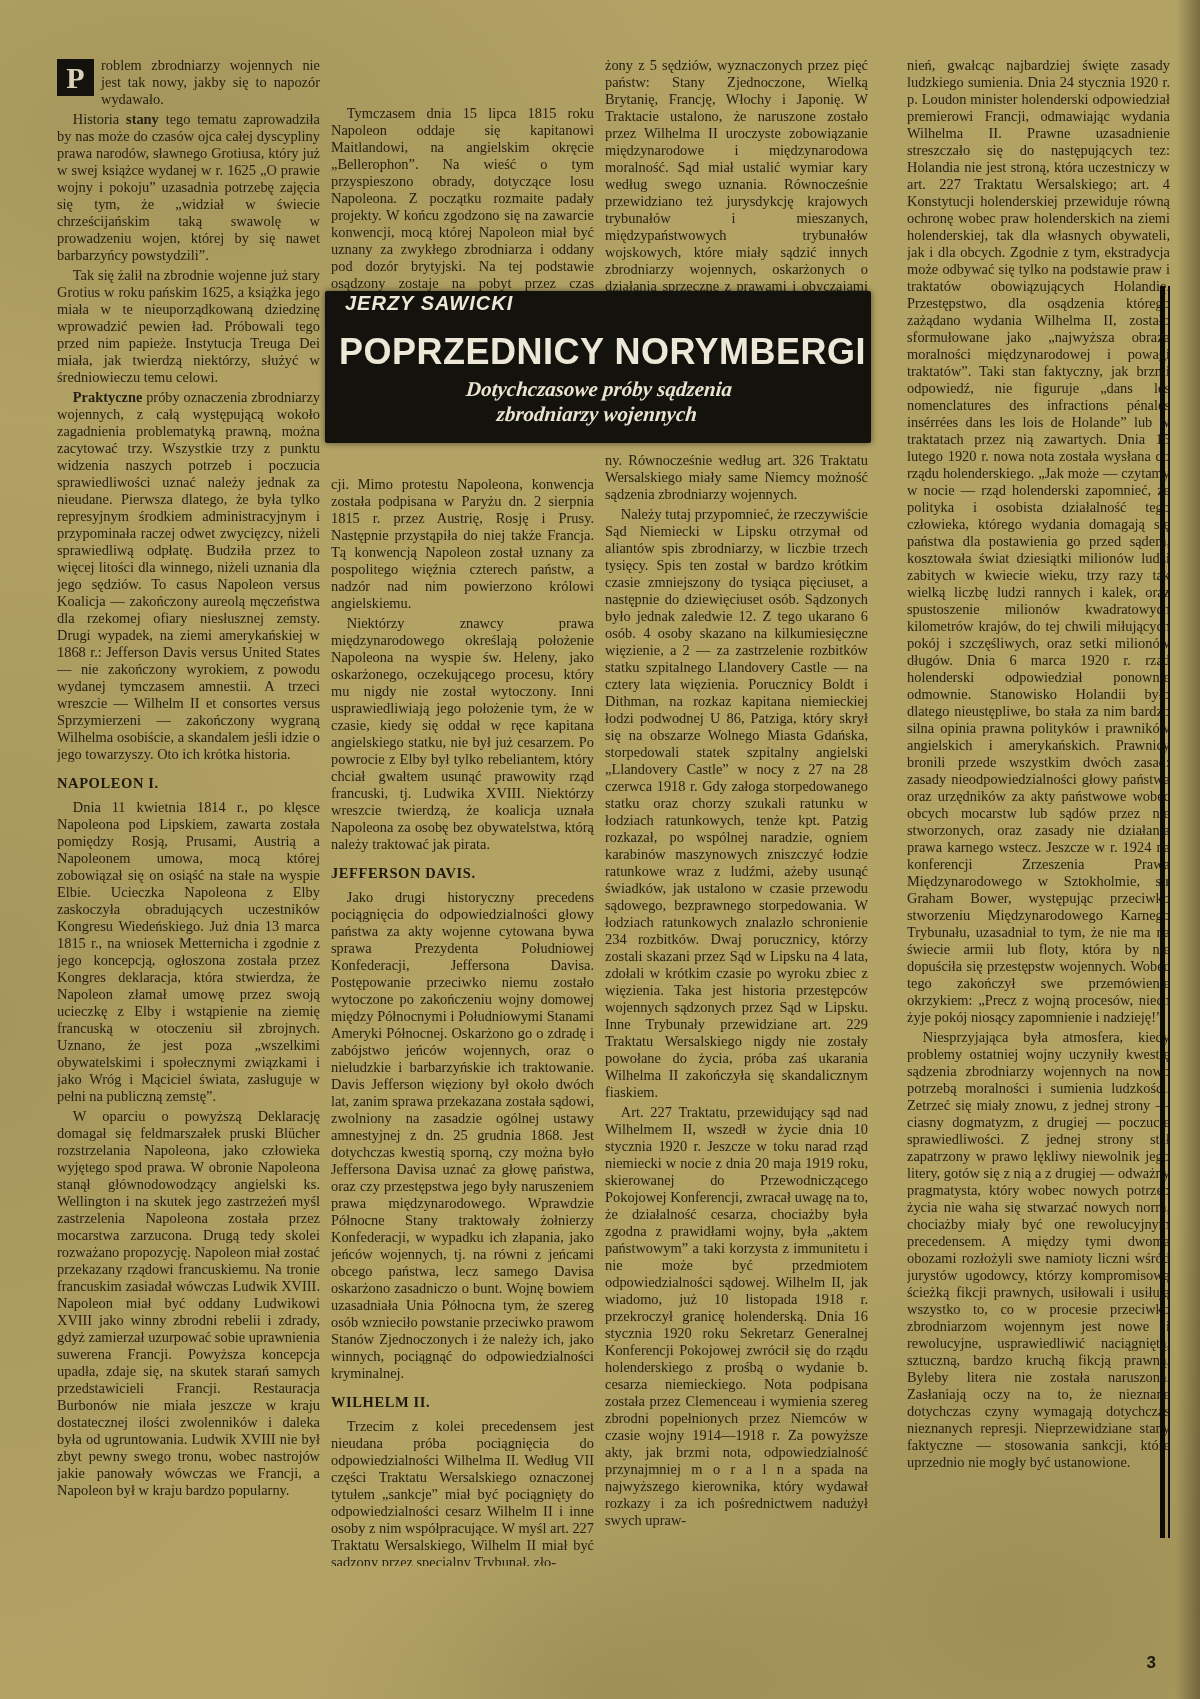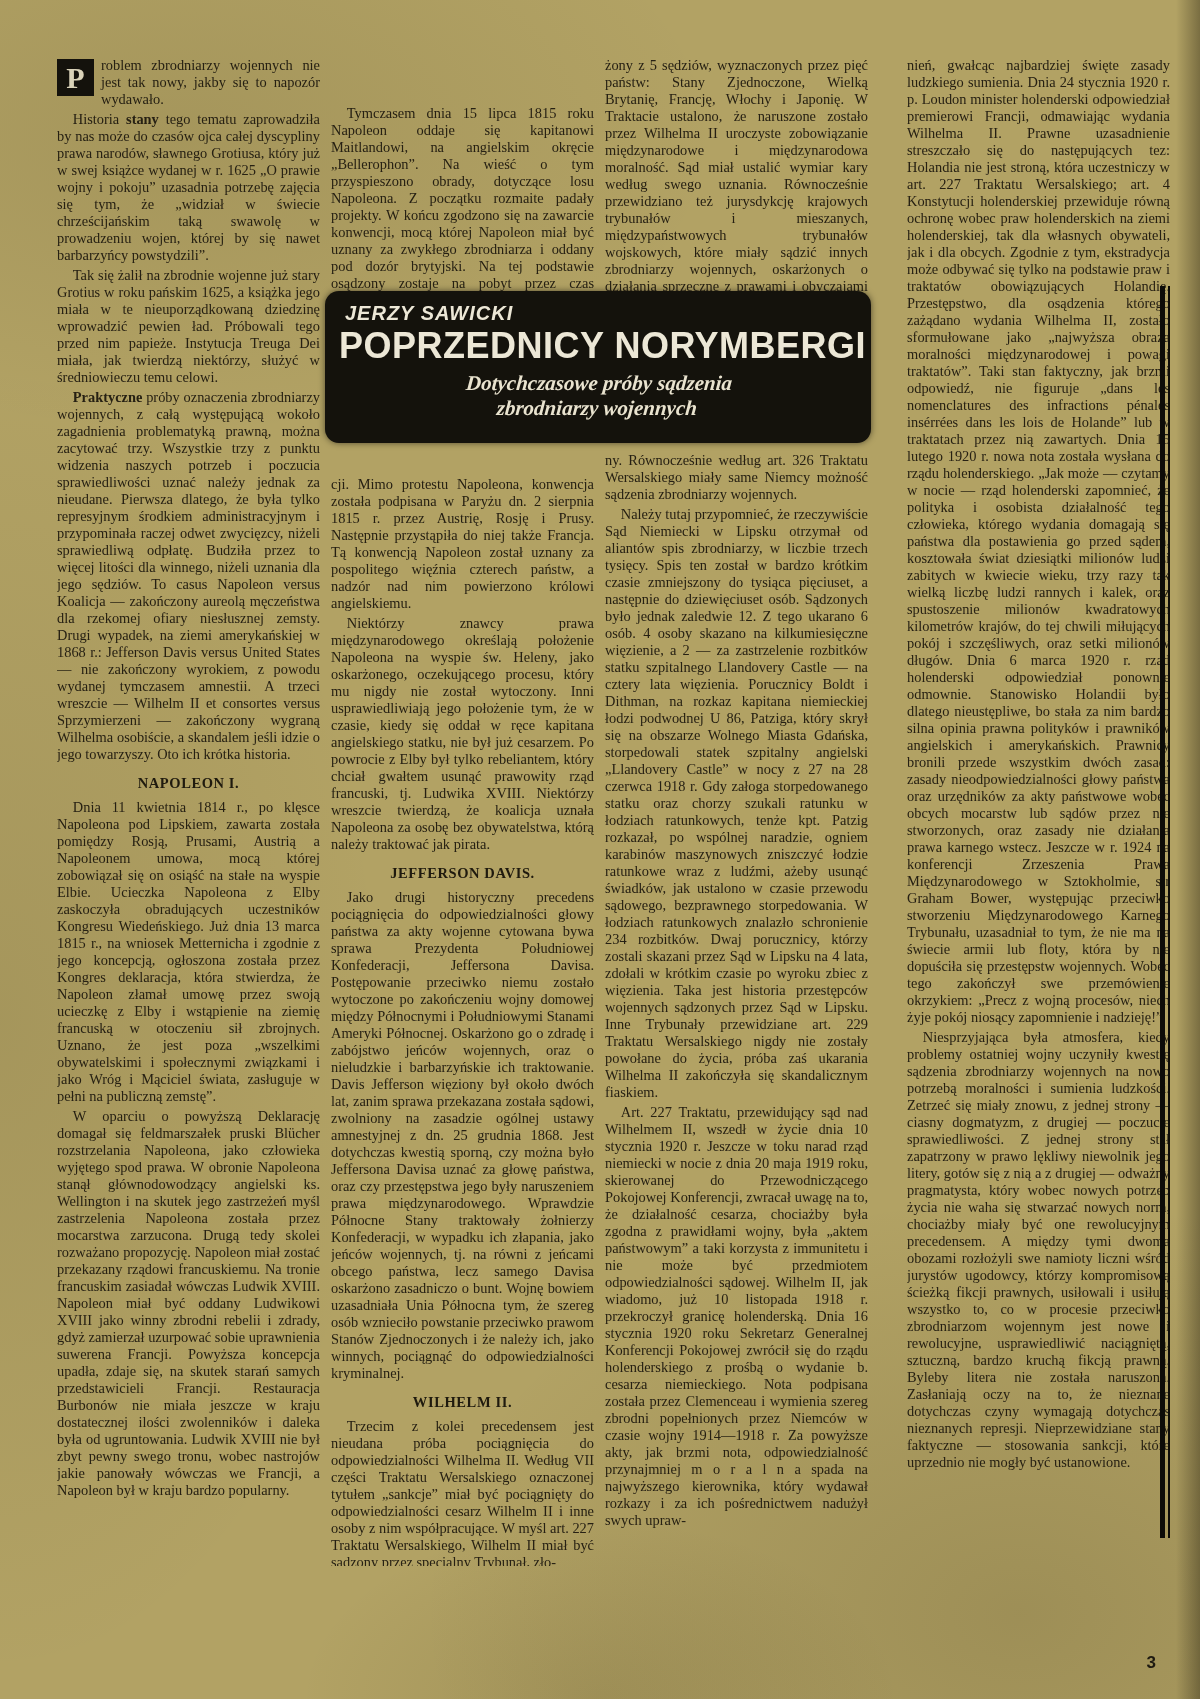--- a/index.html
+++ b/index.html
@@ -20,43 +20,43 @@
   }
   .col1{left:57px;top:57px;height:1482px;overflow:hidden;}
   .col2top{left:331px;top:57px;margin-top:48px;}
   .col2bottom{left:331px;top:476px;height:1090px;overflow:hidden;}
   .col3top{left:605px;top:57px;}
   .col3bottom{left:605px;top:452px;height:1090px;overflow:hidden;}
   .col4{left:907px;top:57px;height:1482px;overflow:hidden;}
   .para{margin:0 0 3px;text-indent:1.1em;}
   .para.first{text-indent:0;}
   .sec-head{
-    text-align:center;font-size:14.5px;font-weight:bold;
+    font-size:14.5px;font-weight:bold;
     letter-spacing:0.6px;margin:12px 0 7px;color:#1f1a0e;
   }
   .dropcap{
     float:left;width:37px;height:37px;background:#14120c;color:#d9d2b8;
     font-size:30px;line-height:37px;text-align:center;font-weight:bold;
     margin:2px 7px 1px 0;
   }
   .title-block{
     position:absolute;left:325px;top:291px;width:546px;height:152px;
     background:#14120c;color:#ece7d6;box-sizing:border-box;
-    padding:11px 14px 8px;z-index:5;border-radius:14px;
+    padding:1px 14px 8px;z-index:5;border-radius:2px;
     box-shadow:0 0 6px rgba(20,18,12,0.6);
   }
   .tb-author{
     font-family:"Liberation Sans","DejaVu Sans",sans-serif;
     font-style:italic;font-weight:bold;font-size:20px;
     letter-spacing:1px;margin-left:6px;
   }
   .tb-title{
     font-family:"Liberation Sans","DejaVu Sans",sans-serif;
     font-weight:900;font-size:36px;line-height:1.1;
-    text-align:center;white-space:nowrap;margin-top:1px;
+    text-align:center;white-space:nowrap;margin-top:17px;
     letter-spacing:0.5px;
   }
   .tb-sub{
     text-align:center;font-style:italic;font-weight:bold;
     font-size:21px;line-height:25px;margin-top:5px;
     transform:skewX(-5deg);color:#e9e3cf;
   }
   .artifact{position:absolute;background:#0d0c08;}
   .a1{left:1160px;top:286px;width:5px;height:1252px;}
   .a2{left:1168px;top:286px;width:2px;height:1252px;}

